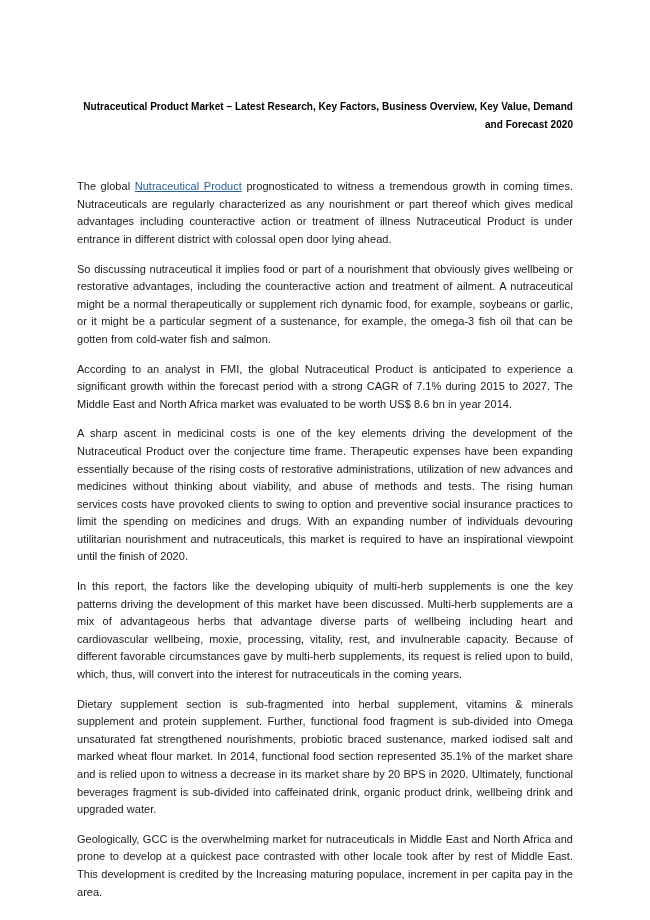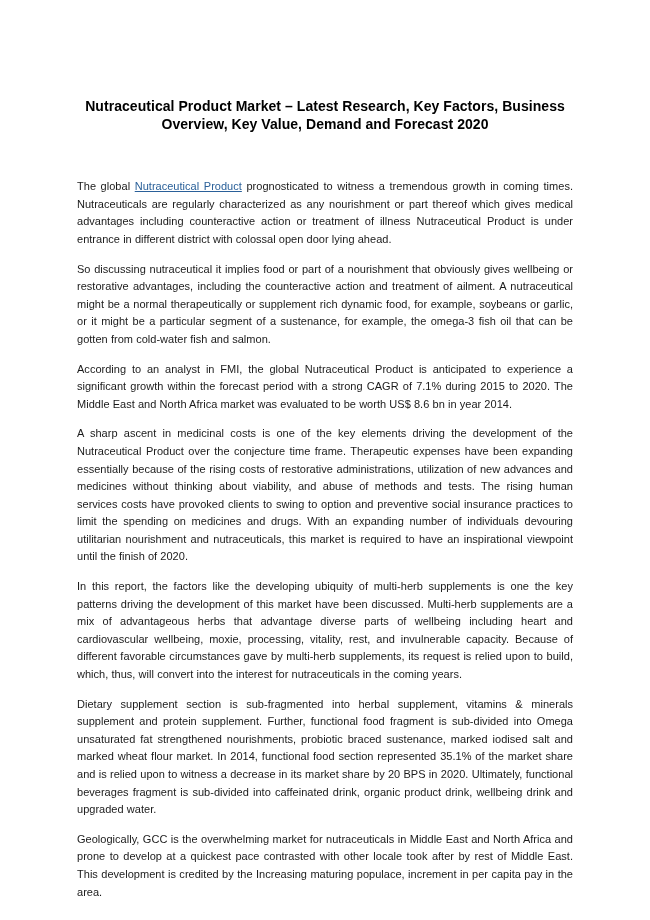--- a/index.html
+++ b/index.html
@@ -22,26 +22,26 @@
     background: #ffffff;
     box-sizing: border-box;
   }
   .content {
     position: absolute;
     left: 77px;
     top: 98px;
     width: 496px;
   }
   .doc-title {
-    font-size: 14px;
+    font-size: 10px;
     font-weight: bold;
     line-height: 17.6px;
     letter-spacing: 0.05px;
     margin: 0 0 0 0;
-    text-align: center;
+    text-align: right;
     color: #000000;
   }
   .body-block {
     margin-top: 45px;
   }
   p.para {
     font-size: 11px;
     line-height: 17.6px;
     letter-spacing: 0.02px;
     margin: 0 0 12px 0;
@@ -67,21 +67,21 @@
   <div class="content">
 
     <h1 class="doc-title">Nutraceutical Product Market – Latest Research, Key Factors, Business Overview, Key Value, Demand and Forecast 2020</h1>
 
     <div class="body-block">
 
       <p class="para"><span>The global </span><a class="doclink" href="#">Nutraceutical Product</a><span> prognosticated to witness a tremendous growth in coming times. Nutraceuticals are regularly characterized as any nourishment or part thereof which gives medical advantages including counteractive action or treatment of illness Nutraceutical Product is under entrance in different district with colossal open door lying ahead.</span></p>
 
       <p class="para">So discussing nutraceutical it implies food or part of a nourishment that obviously gives wellbeing or restorative advantages, including the counteractive action and treatment of ailment. A nutraceutical might be a normal therapeutically or supplement rich dynamic food, for example, soybeans or garlic, or it might be a particular segment of a sustenance, for example, the omega-3 fish oil that can be gotten from cold-water fish and salmon.</p>
 
-      <p class="para">According to an analyst in FMI, the global Nutraceutical Product is anticipated to experience a significant growth within the forecast period with a strong CAGR of 7.1% during 2015 to 2020. The Middle East and North Africa market was evaluated to be worth US$ 8.6 bn in year 2014.</p>
+      <p class="para">According to an analyst in FMI, the global Nutraceutical Product is anticipated to experience a significant growth within the forecast period with a strong CAGR of 7.1% during 2015 to 2027. The Middle East and North Africa market was evaluated to be worth US$ 8.6 bn in year 2014.</p>
 
       <p class="para">A sharp ascent in medicinal costs is one of the key elements driving the development of the Nutraceutical Product over the conjecture time frame. Therapeutic expenses have been expanding essentially because of the rising costs of restorative administrations, utilization of new advances and medicines without thinking about viability, and abuse of methods and tests. The rising human services costs have provoked clients to swing to option and preventive social insurance practices to limit the spending on medicines and drugs. With an expanding number of individuals devouring utilitarian nourishment and nutraceuticals, this market is required to have an inspirational viewpoint until the finish of 2020.</p>
 
       <p class="para">In this report, the factors like the developing ubiquity of multi-herb supplements is one the key patterns driving the development of this market have been discussed. Multi-herb supplements are a mix of advantageous herbs that advantage diverse parts of wellbeing including heart and cardiovascular wellbeing, moxie, processing, vitality, rest, and invulnerable capacity. Because of different favorable circumstances gave by multi-herb supplements, its request is relied upon to build, which, thus, will convert into the interest for nutraceuticals in the coming years.</p>
 
       <p class="para">Dietary supplement section is sub-fragmented into herbal supplement, vitamins &amp; minerals supplement and protein supplement. Further, functional food fragment is sub-divided into Omega unsaturated fat strengthened nourishments, probiotic braced sustenance, marked iodised salt and marked wheat flour market. In 2014, functional food section represented 35.1% of the market share and is relied upon to witness a decrease in its market share by 20 BPS in 2020. Ultimately, functional beverages fragment is sub-divided into caffeinated drink, organic product drink, wellbeing drink and upgraded water.</p>
 
       <p class="para">Geologically, GCC is the overwhelming market for nutraceuticals in Middle East and North Africa and prone to develop at a quickest pace contrasted with other locale took after by rest of Middle East. This development is credited by the Increasing maturing populace, increment in per capita pay in the area.</p>
 
     </div>

